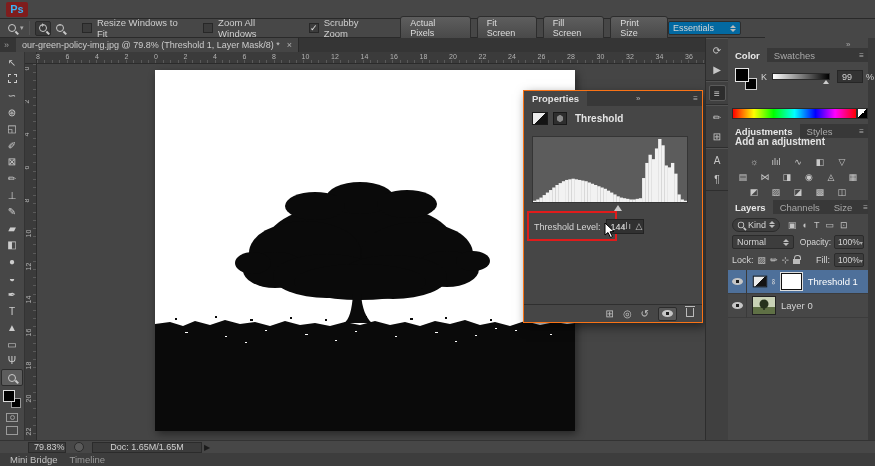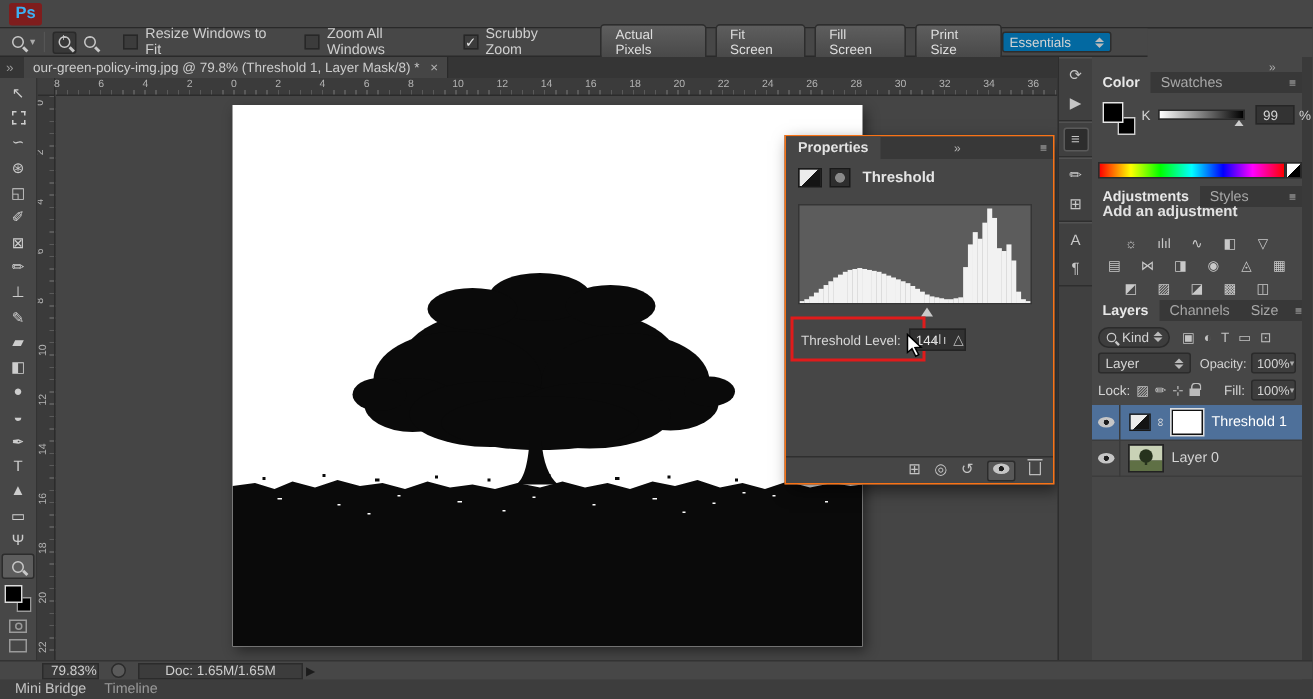--- a/index.html
+++ b/index.html
@@ -509,21 +509,21 @@
       <div id="kindicons" style="display:flex;gap:6px;margin-left:4px">
           <div class="krowicon">▣</div>
           <div class="krowicon">◐</div>
           <div class="krowicon">T</div>
           <div class="krowicon">▭</div>
           <div class="krowicon">⊡</div>
         </div>
     </div>
     <div id="blendrow">
       <div id="blendsel">
-        <span>Layer</span>
+        <span>Normal</span>
         <span class="updn" style="margin-left:auto">
             <i class="u"></i>
             <i class="d"></i>
           </span>
       </div>
       <span style="font-size:8.5px;margin-left:6px">Opacity:</span>
       <div class="vfield" style="margin-left:3px">
         <span>100%</span>
           <b>▾</b>
       </div>

